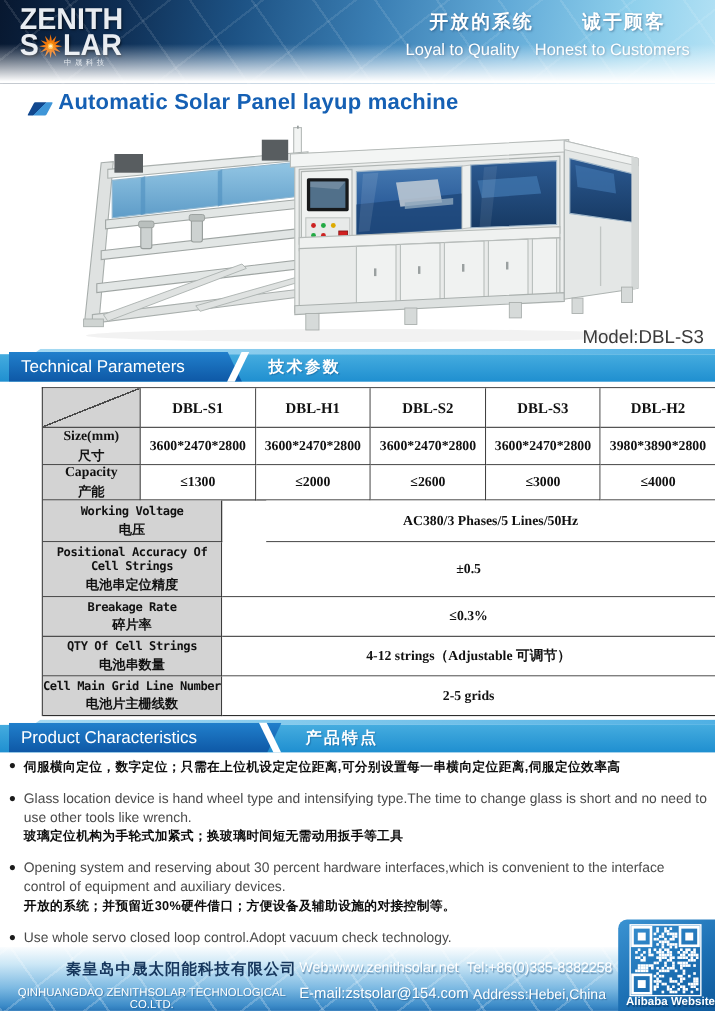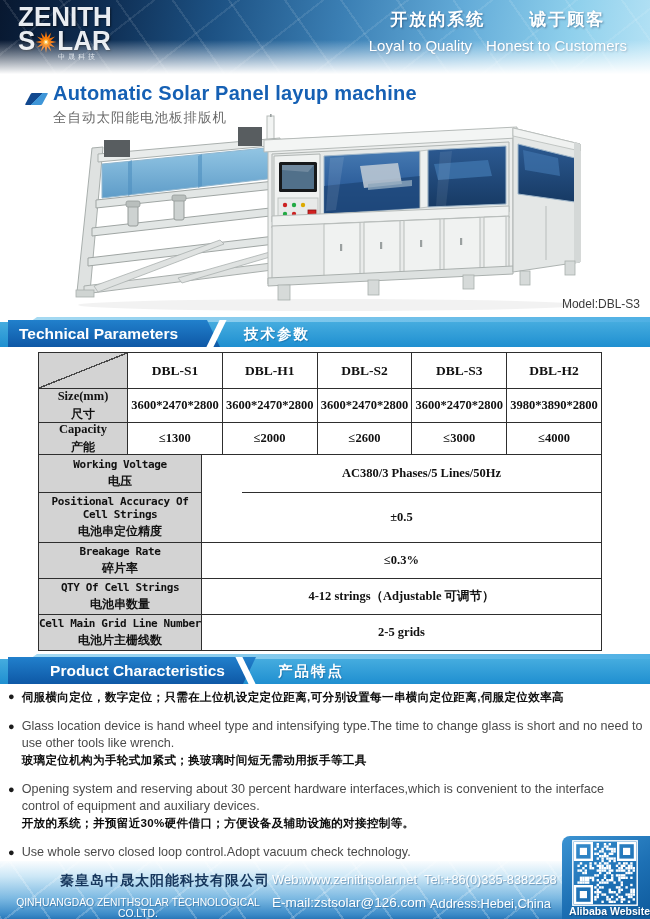--- a/index.html
+++ b/index.html
@@ -31,41 +31,41 @@
   .title-block { position:absolute; left:28px; top:82px; }
   .title-row { display:flex; align-items:flex-end; }
   .title-icon { width:17px; height:12px; margin-right:8px; transform:skewX(-28deg);
     background:linear-gradient(115deg,#11488f 48%,#3f96d8 48%); border-radius:1px; }
   .title-en { color:#1560b4; font-size:20px; font-weight:bold; letter-spacing:0.2px; }
   .title-cn { color:#6a6a6a; font-size:13.5px; margin:4px 0 0 25px; letter-spacing:1px; }
 
   
   .machine { position:absolute; left:68px; top:114px; width:524px; height:200px; }
 
-  .model-label { position:absolute; right:10px; top:297px; font-size:12px; color:#3a3a3a;text-align:right; }
+  .model-label { position:absolute; right:10px; top:297px; font-size:17px; color:#3a3a3a;text-align:right; }
 
   
   .section-bar { position:absolute; left:0; width:650px; height:30px; }
   .bar-strip { position:absolute; top:0; left:30px; right:0; height:5px;
     background:linear-gradient(to right,#a6daf2,#4fb0e4); clip-path:polygon(7px 0,100% 0,100% 100%,0 100%); }
   .bar-main { position:absolute; top:5px; left:0; right:0; height:25px;
     background:linear-gradient(#45acdf,#1f8fd0); }
-  .bar-dark { position:absolute; top:3px; left:8px; height:27px; color:#fff; font-weight:bold;
+  .bar-dark { position:absolute; top:3px; left:8px; height:27px; color:#fff; font-weight:normal;
     font-size:15.5px; line-height:27px; padding-left:11px;
     background:linear-gradient(#2180cc,#0e58a6); }
   .bar-dark.tp { width:212px; clip-path:polygon(0 0, calc(100% - 13px) 0, 100% 100%, 0 100%); }
-  .bar-dark.pc { width:248px; clip-path:polygon(0 0, 100% 0, calc(100% - 13px) 100%, 0 100%);text-align:center; }
+  .bar-dark.pc { width:248px; clip-path:polygon(0 0, 100% 0, calc(100% - 13px) 100%, 0 100%); }
   .bar-gap { position:absolute; top:3px; width:7px; height:27px; background:#fff; }
   .bar-gap.tp { left:213px; transform:skewX(-26deg); }
   .bar-gap.pc { left:242px; transform:skewX(26deg); }
   .bar-cn { position:absolute; top:5px; left:242px; height:25px; line-height:25px; color:#fff;
     font-weight:bold; font-size:14.5px; letter-spacing:2px; text-shadow:1px 1px 1px rgba(0,50,100,.3); }
 
   
-  .spec-table { position:absolute; left:38px; top:352px; width:564px; border-left:1.5px solid #2e2e2e; border-top:1.5px solid #2e2e2e; }
+  .spec-table { position:absolute; left:38px; top:352px; width:613px; border-left:1.5px solid #2e2e2e; border-top:1.5px solid #2e2e2e; }
   .srow { display:flex; }
   .cell { border-right:1.5px solid #2e2e2e; border-bottom:1.5px solid #2e2e2e;
     display:flex; flex-direction:column; align-items:center; justify-content:center; text-align:center; }
   .cell.lab { background:#d3d3d3; width:89px; }
   .cell.lab2 { background:#d3d3d3; width:163px; }
   .cell.diag { background:#d3d3d3 linear-gradient(to bottom right, rgba(0,0,0,0) calc(50% - 0.7px), #4a4a4a calc(50% - 0.7px), #4a4a4a calc(50% + 0.7px), rgba(0,0,0,0) calc(50% + 0.7px)); width:89px; }
   .cell.d { flex:1; background:#fff; }
   .lab-en { font-family:"Liberation Serif", serif; font-weight:bold; font-size:12.5px; color:#111; }
   .lab-en.mono { font-family:"DejaVu Sans Mono", monospace; font-size:11px; letter-spacing:-0.4px; }
   .lab-cn { font-weight:bold; font-size:12px; color:#111; margin-top:2px; }
@@ -140,21 +140,20 @@
       </div>
     </div>
     <div class="banner-fade"></div>
   </div>
 
   <div class="title-block">
     <div class="title-row">
       <div class="title-icon"></div>
       <div class="title-en">Automatic Solar Panel layup machine</div>
     </div>
-    <div class="title-cn">全自动太阳能电池板排版机</div>
   </div>
 
   <div class="machine">
     <svg viewBox="0 0 524 200" width="524" height="200">
       <defs>
         <linearGradient id="wg1" x1="0" y1="0" x2="0" y2="1">
           <stop offset="0" stop-color="#4579b1"></stop>
             <stop offset="0.55" stop-color="#2d5e9b"></stop>
             <stop offset="1" stop-color="#1f4a82"></stop>
         </linearGradient>
@@ -407,21 +406,21 @@
           <div class="f-cn">采用全伺服闭环控制,真空止回技术</div>
         </div>
       </div>
     </div>
 
   <div class="footer">
     <div class="footer-top-line"></div>
     <div class="f-col f-company-cn">秦皇岛中晟太阳能科技有限公司</div>
     <div class="f-col f-company-en">QINHUANGDAO ZENITHSOLAR TECHNOLOGICAL CO.LTD.</div>
     <div class="f-col f-web">Web:www.zenithsolar.net</div>
-    <div class="f-col f-mail">E-mail:zstsolar@126.com</div>
+    <div class="f-col f-mail">E-mail:zstsolar@154.com</div>
     <div class="f-col f-tel">Tel:+86(0)335-8382258</div>
     <div class="f-col f-addr">Address:Hebei,China</div>
   </div>
 
   <div class="qr-patch">
     <div class="qr-code" id="qr-code"><svg viewBox="0 0 66 66" width="66" height="66">
           <rect x="0.8" y="0.8" width="64.4" height="64.4" fill="none" stroke="#fff" stroke-width="1.4"></rect>
           <rect x="24.599999999999998" y="3" width="2.4" height="2.4" fill="#fff"></rect>
           <rect x="31.799999999999997" y="3" width="2.4" height="2.4" fill="#fff"></rect>
           <rect x="36.6" y="3" width="2.4" height="2.4" fill="#fff"></rect>

